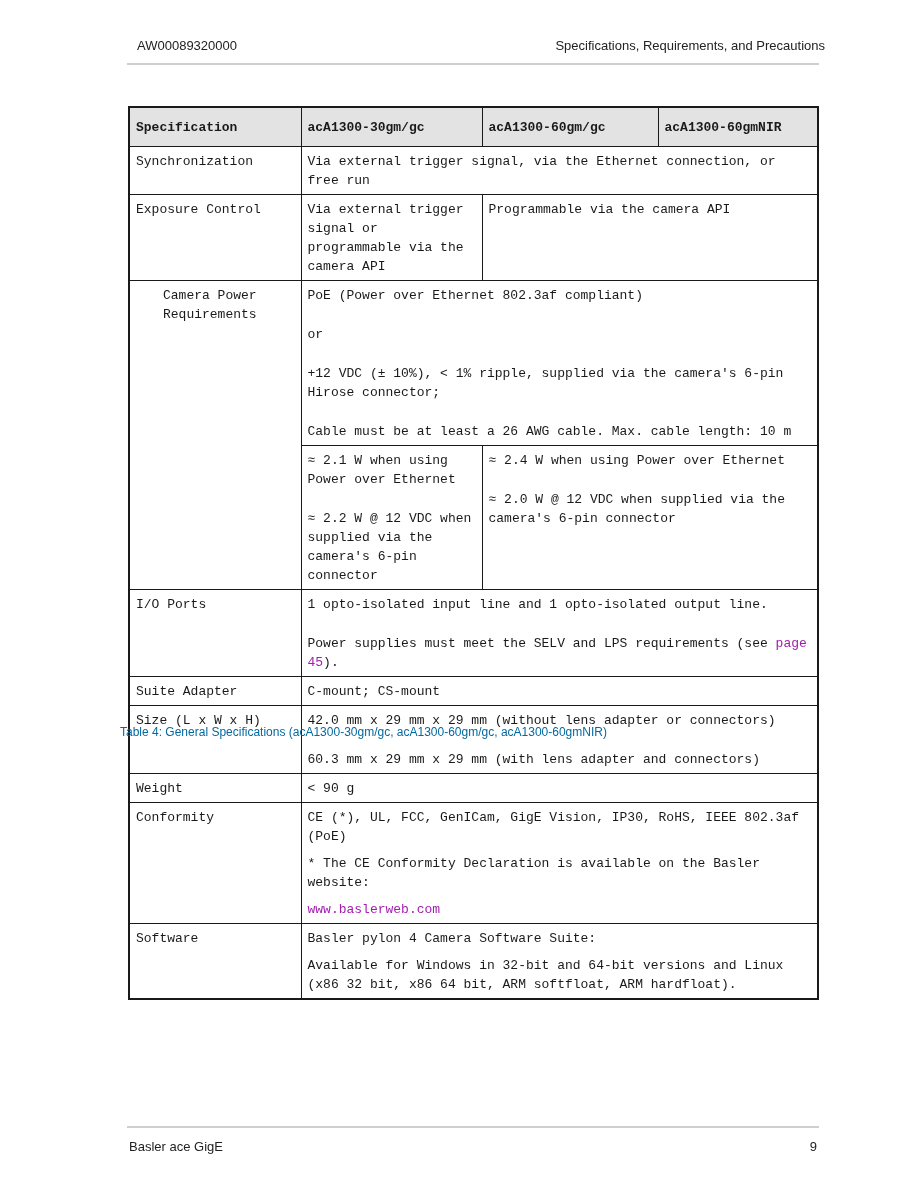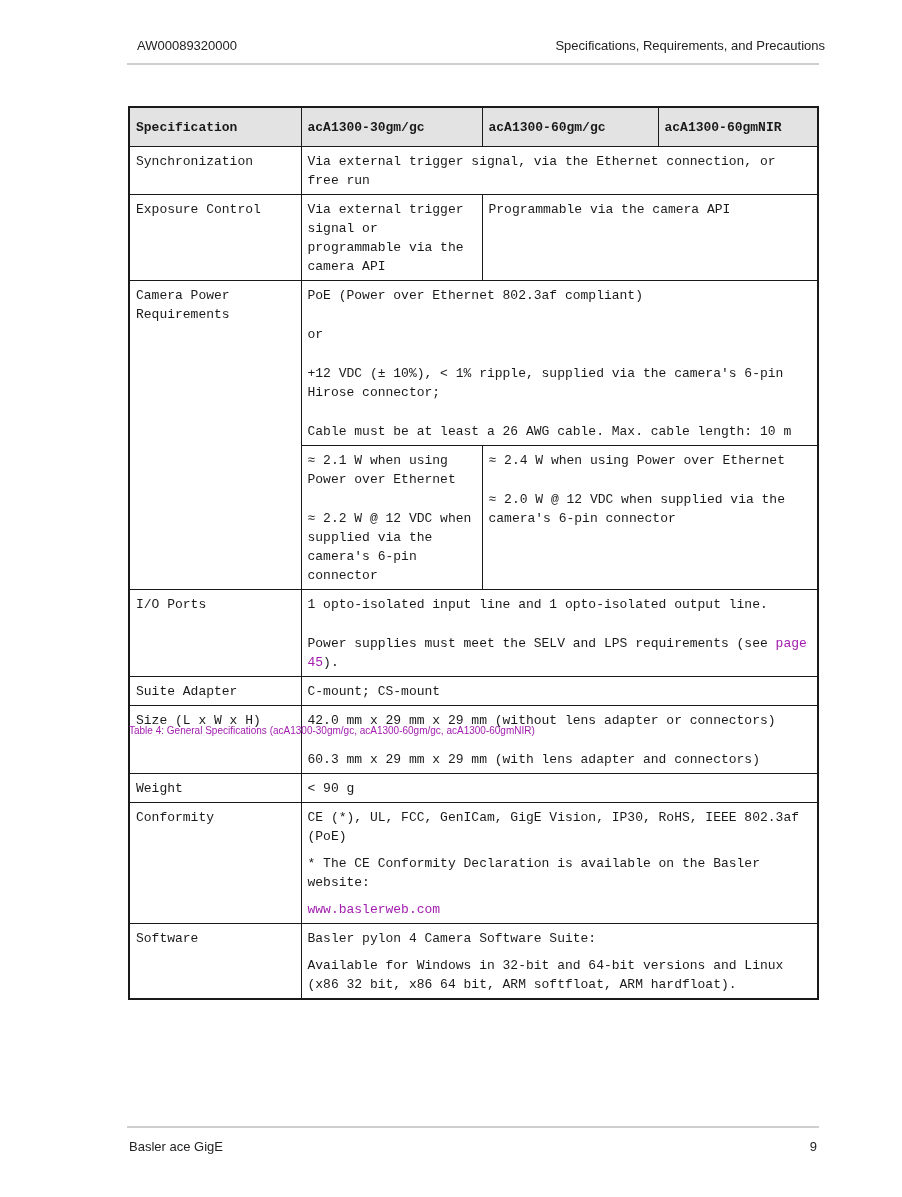--- a/index.html
+++ b/index.html
@@ -34,21 +34,21 @@
     }
     table.spec { border: 2px solid #1a1a1a; }
     table.spec th {
       background: #e3e3e3; font-weight: bold; padding: 10px 6px 9px 6px;
     }
     .p { margin: 0; }
     .p + .p { margin-top: 20px; }
     .tight .p + .p { margin-top: 8px; }
     .link { color: #a21caf; }
     .caption {
-      position: absolute; left: 129px; top: 725px; font-size: 10px; color: #a21caf;
+      position: absolute; left: 120px; top: 725px; font-size: 12px; color: #0369a1;
     }
   </style>
 </head>
 <body>
 
 <div class="header">
   <span>AW00089320000</span>
   <span>Specifications, Requirements, and Precautions</span>
 </div>
 <div class="header-rule"></div>
@@ -74,21 +74,21 @@
   </tr>
 
   <tr>
     <td>Exposure Control</td>
     <td>Via external trigger signal or programmable via the camera API</td>
     <td colspan="2">Programmable via the camera API</td>
   </tr>
 
   <tr>
     <td rowspan="2">
-      <div style="width:110px;">Camera Power Requirements</div>
+      <div style="width:110px;margin-left:27px;">Camera Power Requirements</div>
     </td>
     <td colspan="3">
       <p class="p">PoE (Power over Ethernet 802.3af compliant)</p>
       <p class="p">or</p>
       <p class="p">+12 VDC (± 10%), &lt; 1% ripple, supplied via the camera's 6-pin Hirose connector;</p>
       <p class="p">Cable must be at least a 26 AWG cable. Max. cable length: 10 m</p>
     </td>
   </tr>
   <tr>
     <td>

